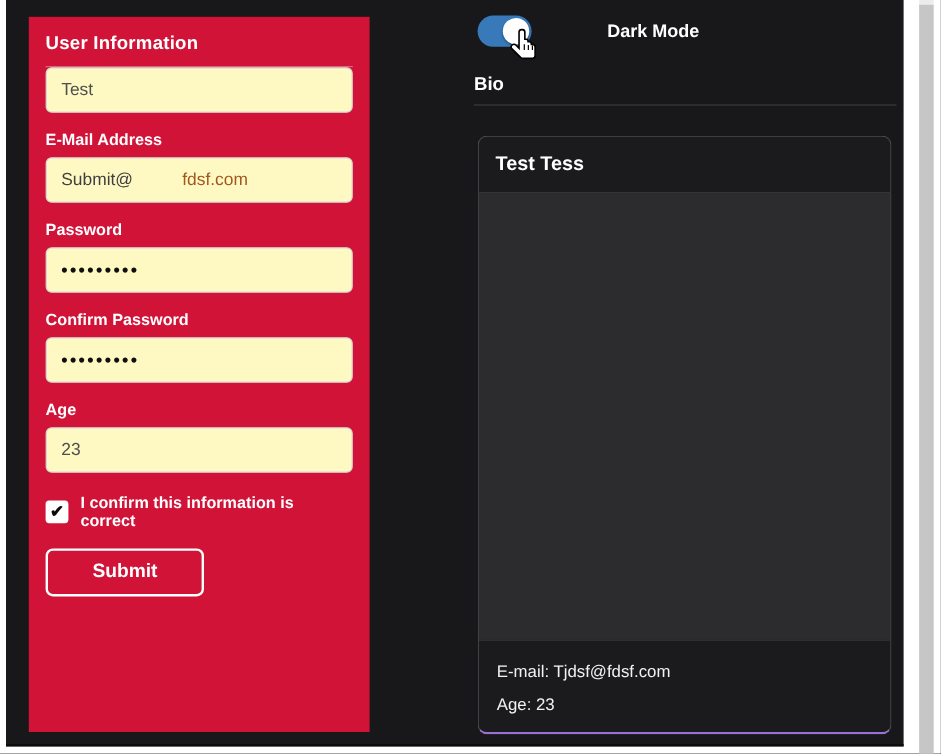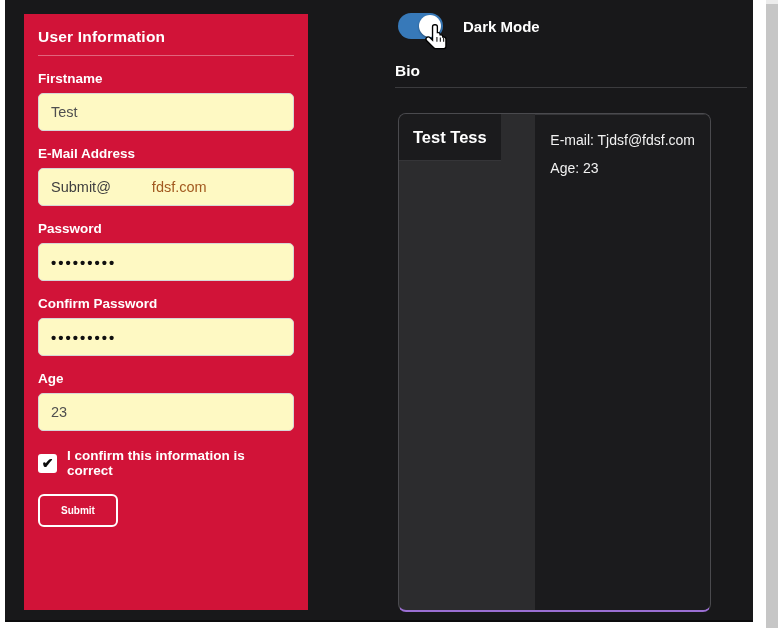--- a/index.html
+++ b/index.html
@@ -84,31 +84,32 @@
     flex: 0 0 auto;
   }
   .check-label { font-size: 13.5px; font-weight: 700; }
   .submit-btn {
     margin-top: 16px;
     background: transparent;
     border: 2px solid #ffffff;
     border-radius: 6px;
     color: #ffffff;
     font-family: "Liberation Sans", sans-serif;
-    font-size: 10px;
-    font-weight: 700;
-    padding: 9px 21px;
+    font-size: 16px;
+    font-weight: 700;
+    padding: 9px 37px;
     cursor: pointer;
   }
   
   .toggle-row {
     position: absolute;
     left: 393px; top: 13px;
     display: flex;
     align-items: center;
+    gap: 43px;
   }
   .toggle {
     position: relative;
     width: 45px; height: 26px;
     background: #3779b9;
     border-radius: 13px;
     cursor: pointer;
     flex: 0 0 auto;
   }
   .toggle-knob {
@@ -141,25 +142,26 @@
   }
   .bio-divider {
     position: absolute;
     left: 390px; top: 87px;
     width: 352px; height: 0;
     border-top: 1px solid #3b3b3e;
   }
   .card {
     position: absolute;
     left: 393px; top: 113px;
-    width: 313px; height: 499px;
+    width: 345px; height: 499px;
     border: 1px solid #4a4a4e;
     border-bottom: 2px solid #9b6fd3;
     border-radius: 8px;
     display: flex;
+    flex-direction: column;
     overflow: hidden;
     background: #2c2c2e;
   }
   .card-header {
     height: 47px;
     background: #1b1b1d;
     border-bottom: 1px solid #353538;
     display: flex;
     align-items: center;
     padding: 0 14px;
@@ -199,21 +201,20 @@
 <body>
 
 <div class="app">
 
   <div class="panel">
     <div class="panel-title">User Information</div>
     <hr class="panel-hr">
 
     <div class="name-row">
       <div class="col">
-        <label class="field-label">Firstname</label>
         <input class="input" type="text" value="Test" style="">
       </div>
     </div>
 
     <label class="field-label">E-Mail Address</label>
     <div class="input">
       <span class="email-prefix">Submit@</span>
         <span class="email-suffix">fdsf.com</span>
     </div>
 

